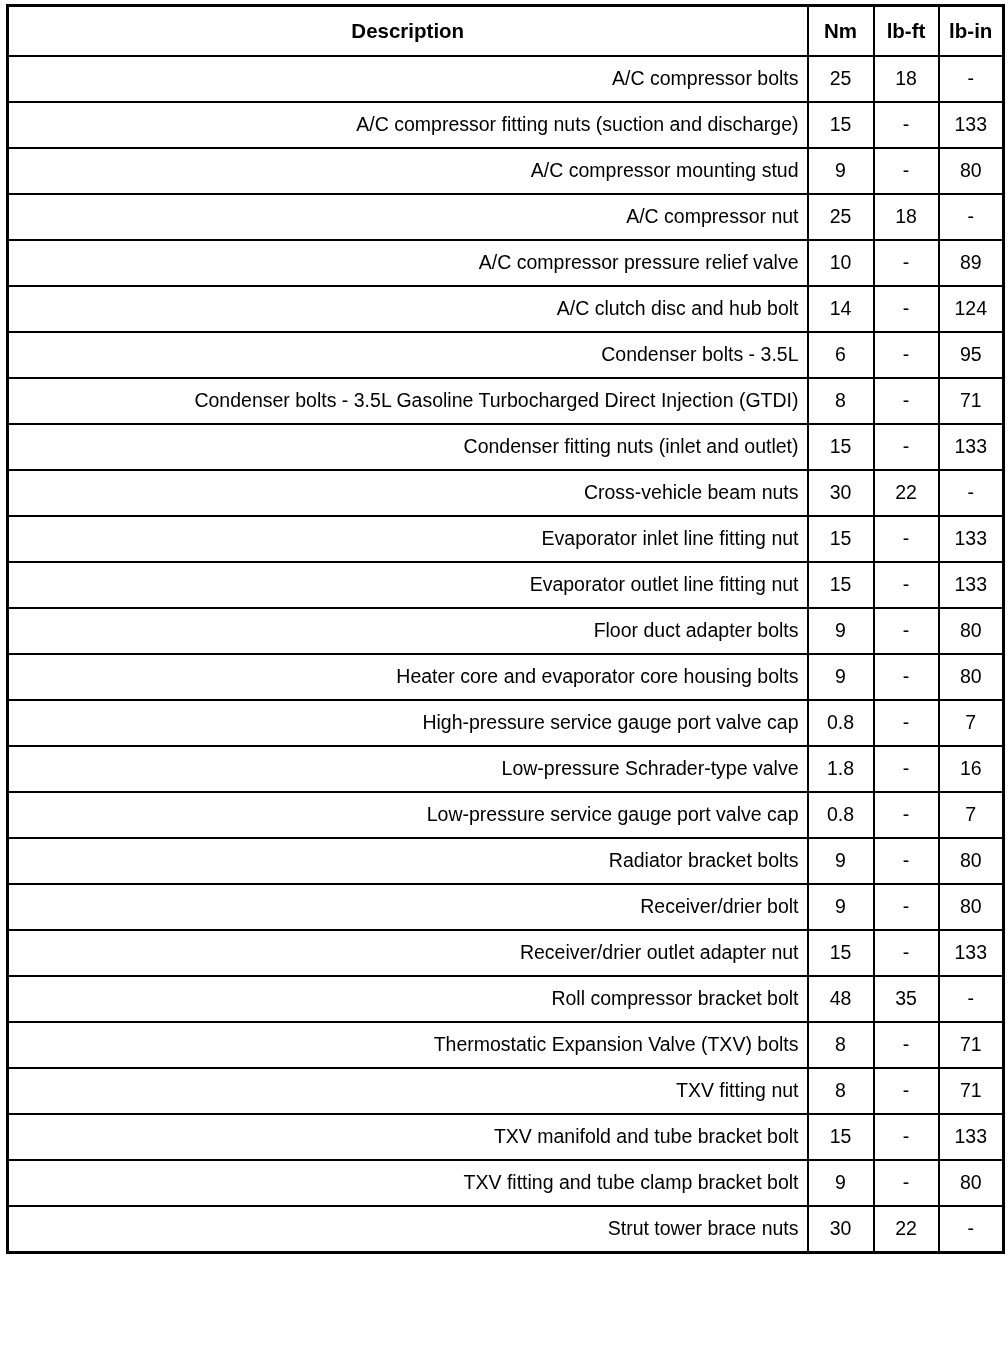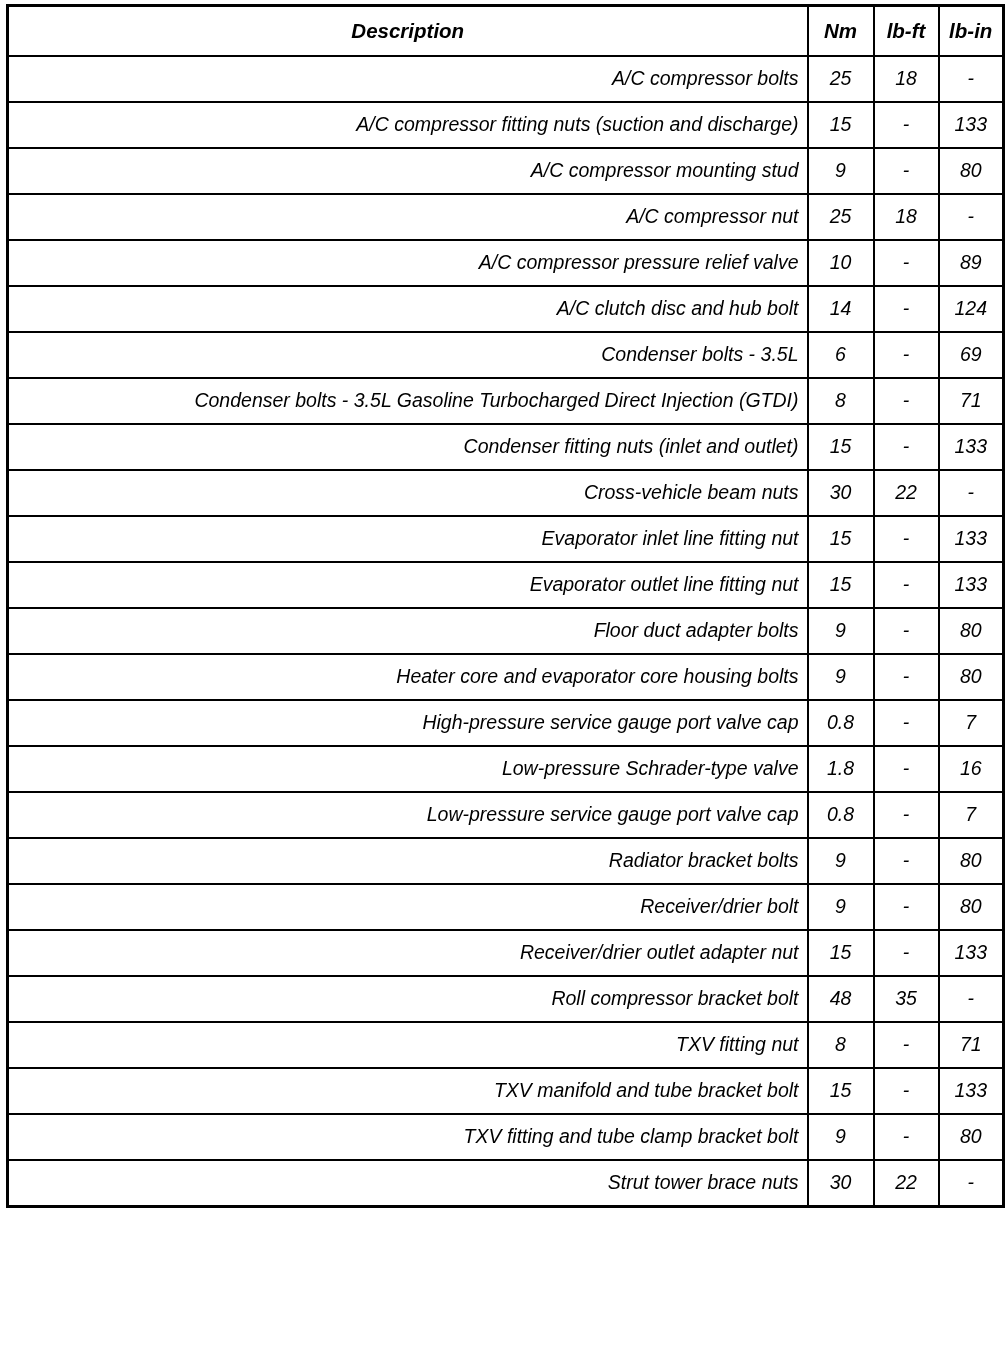--- a/index.html
+++ b/index.html
@@ -11,21 +11,20 @@
     width: 1008px;
     height: 1354px;
     font-family: "Liberation Sans", sans-serif;
     color: #000000;
   }
   .sheet {
     width: 842px;
     height: 1354px;
     box-sizing: border-box;
     padding: 4px 6px 4px 6px;
-    font-style: italic;
   }
   table.spec-table {
     width: 996px;
     border-collapse: collapse;
     table-layout: fixed;
     border: 3px solid #000;
   }
   table.spec-table col.c-desc { width: 800px; }
   table.spec-table col.c-nm   { width: 66px; }
   table.spec-table col.c-lbft { width: 65px; }
@@ -116,21 +115,21 @@
         <tr>
           <td class="desc">A/C clutch disc and hub bolt</td>
           <td class="val">14</td>
           <td class="val">-</td>
           <td class="val">124</td>
         </tr>
         <tr>
           <td class="desc">Condenser bolts - 3.5L</td>
           <td class="val">6</td>
           <td class="val">-</td>
-          <td class="val">69</td>
+          <td class="val">95</td>
         </tr>
         <tr>
           <td class="desc">Condenser bolts - 3.5L Gasoline Turbocharged Direct Injection (GTDI)</td>
           <td class="val">8</td>
           <td class="val">-</td>
           <td class="val">71</td>
         </tr>
         <tr>
           <td class="desc">Condenser fitting nuts (inlet and outlet)</td>
           <td class="val">15</td>
@@ -201,20 +200,26 @@
           <td class="desc">Receiver/drier outlet adapter nut</td>
           <td class="val">15</td>
           <td class="val">-</td>
           <td class="val">133</td>
         </tr>
         <tr>
           <td class="desc">Roll compressor bracket bolt</td>
           <td class="val">48</td>
           <td class="val">35</td>
           <td class="val">-</td>
+        </tr>
+        <tr>
+          <td class="desc">Thermostatic Expansion Valve (TXV) bolts</td>
+          <td class="val">8</td>
+          <td class="val">-</td>
+          <td class="val">71</td>
         </tr>
         <tr>
           <td class="desc">TXV fitting nut</td>
           <td class="val">8</td>
           <td class="val">-</td>
           <td class="val">71</td>
         </tr>
         <tr>
           <td class="desc">TXV manifold and tube bracket bolt</td>
           <td class="val">15</td>

